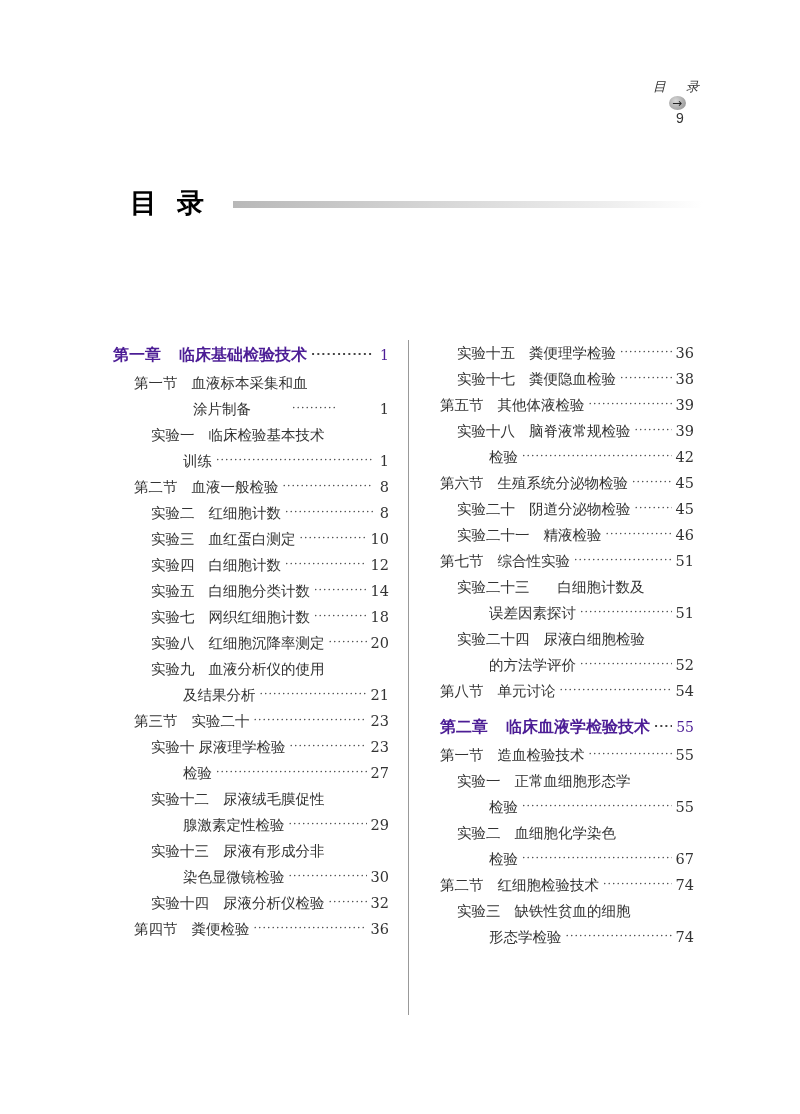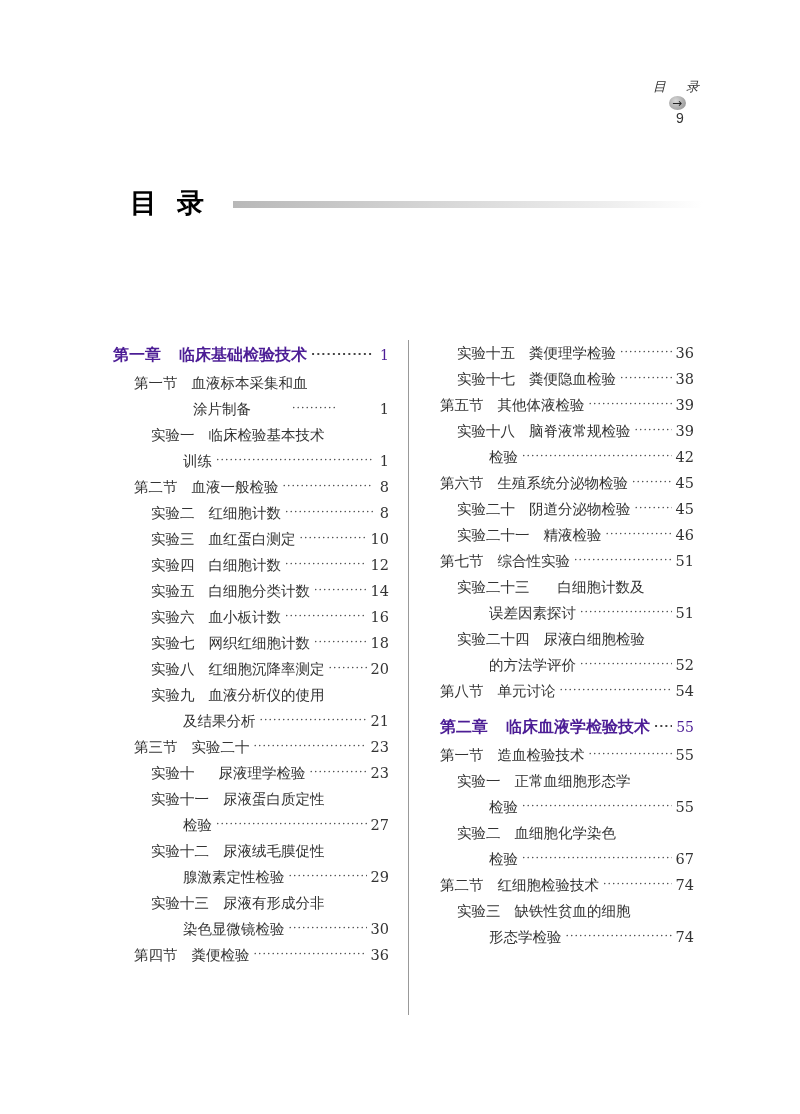--- a/index.html
+++ b/index.html
@@ -98,26 +98,20 @@
       <span class="dots"></span>
       <span class="p">12</span>
     </div>
     <div class="row exp">
       <span style="margin-right: 14px;">实验五</span>
       <span class="t">白细胞分类计数</span>
       <span class="dots"></span>
       <span class="p">14</span>
     </div>
     <div class="row exp">
-      <span style="margin-right: 14px;">实验六</span>
-      <span class="t">血小板计数</span>
-      <span class="dots"></span>
-      <span class="p">16</span>
-    </div>
-    <div class="row exp">
       <span style="margin-right: 14px;">实验七</span>
       <span class="t">网织红细胞计数</span>
       <span class="dots"></span>
       <span class="p">18</span>
     </div>
     <div class="row exp">
       <span style="margin-right: 14px;">实验八</span>
       <span class="t">红细胞沉降率测定</span>
       <span class="dots"></span>
       <span class="p">20</span>
@@ -131,28 +125,24 @@
       <span class="dots"></span>
       <span class="p">21</span>
     </div>
     <div class="row sec">
       <span style="margin-right: 14px;">第三节</span>
       <span class="t">实验二十</span>
       <span class="dots"></span>
       <span class="p">23</span>
     </div>
     <div class="row exp">
-      <span style="margin-right: 24px;">实验十</span>
+      <span style="margin-right: 4px;">实验十</span>
       <span class="t">尿液理学检验</span>
       <span class="dots"></span>
       <span class="p">23</span>
-    </div>
-    <div class="row exp">
-      <span style="margin-right: 14px;">实验十一</span>
-      <span class="t">尿液蛋白质定性</span>
     </div>
     <div class="row cont-exp">
       <span class="t">检验</span>
       <span class="dots"></span>
       <span class="p">27</span>
     </div>
     <div class="row exp">
       <span style="margin-right: 14px;">实验十二</span>
       <span class="t">尿液绒毛膜促性</span>
     </div>
@@ -162,20 +152,26 @@
       <span class="p">29</span>
     </div>
     <div class="row exp">
       <span style="margin-right: 14px;">实验十三</span>
       <span class="t">尿液有形成分非</span>
     </div>
     <div class="row cont-exp">
       <span class="t">染色显微镜检验</span>
       <span class="dots"></span>
       <span class="p">30</span>
+    </div>
+    <div class="row exp">
+      <span style="margin-right: 14px;">实验十四</span>
+      <span class="t">尿液分析仪检验</span>
+      <span class="dots"></span>
+      <span class="p">32</span>
     </div>
     <div class="row sec">
       <span style="margin-right: 14px;">第四节</span>
       <span class="t">粪便检验</span>
       <span class="dots"></span>
       <span class="p">36</span>
     </div>
   </div>
 <div class="divider"></div>
 <div class="col col-right" id="colR">

